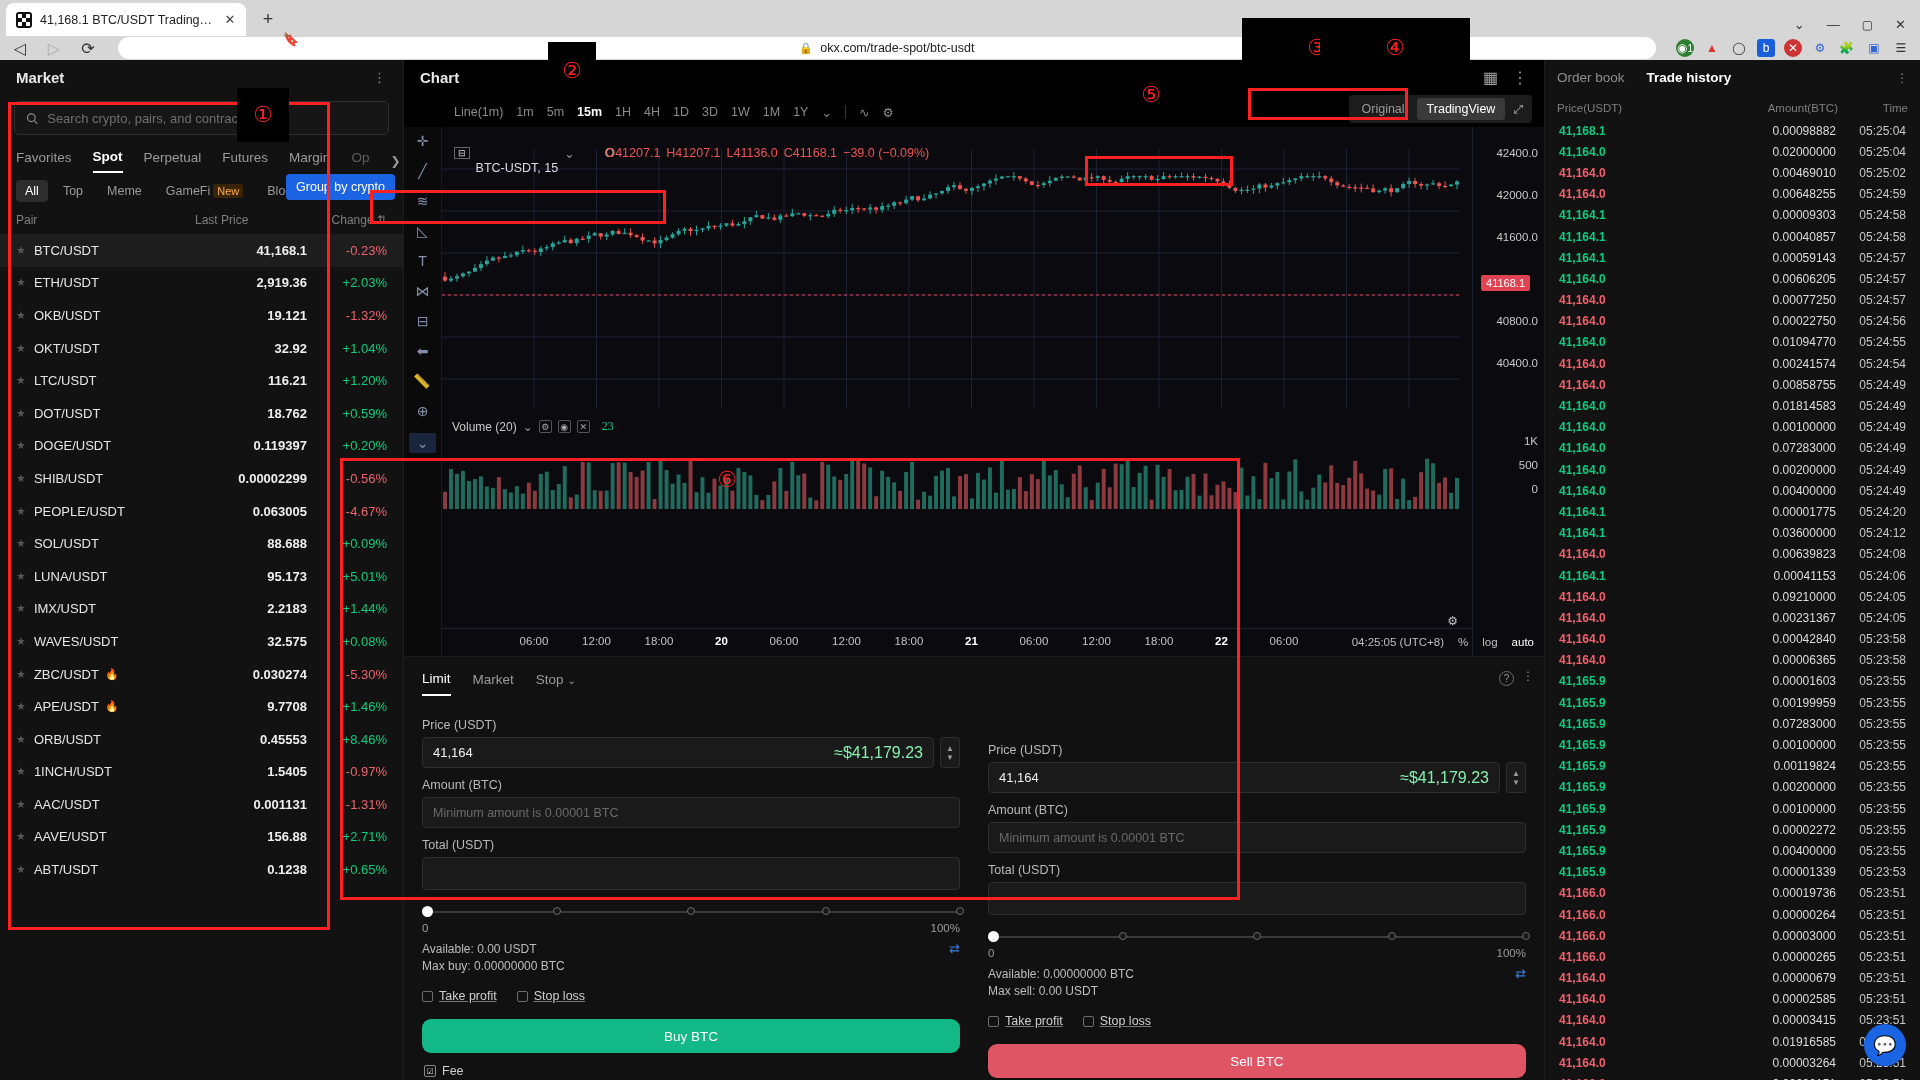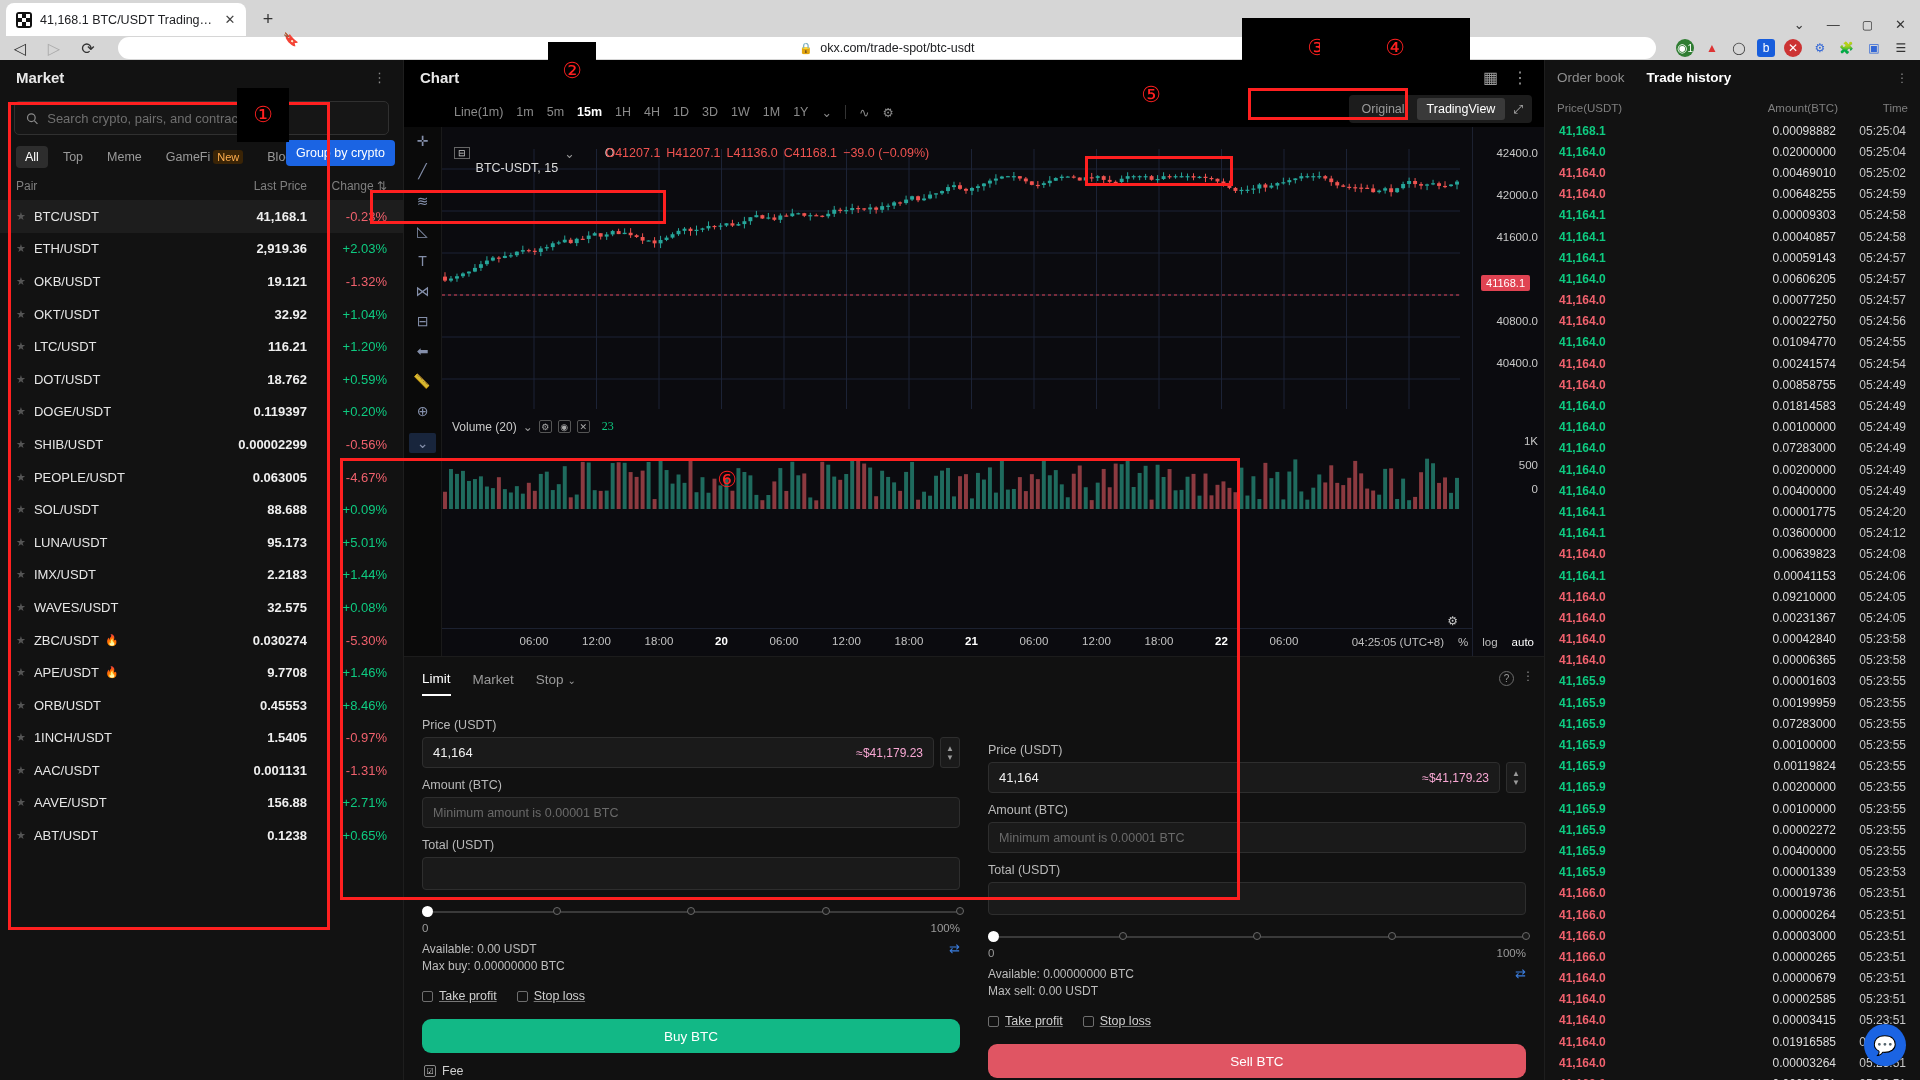--- a/index.html
+++ b/index.html
@@ -41,21 +41,21 @@
   .mk-tab.active { color:#fff; font-weight:bold; border-bottom:2px solid #fff; }
   .mk-arrow { color:#9a9a9a; font-size:12px; }
   .mk-refresh { margin-left:auto; color:#b5b5b5; font-size:14px; }
   .cat-row { display:flex; align-items:center; gap:6px; padding:7px 16px 5px; position:relative;}
   .chip { font-size:12.5px; color:#9a9a9a; padding:4px 9px; border-radius:4px; white-space:nowrap;}
   .chip.active { background:#2d2d2d; color:#fff; }
   .badge-new { background:#3a2406; color:#ffae4e; font-size:11px; padding:1px 4px; border-radius:3px; margin-left:3px;}
   .grp-btn { position:absolute; right:8px; top:1px; background:#1b64e3; color:#fff; font-size:12.5px; padding:6px 10px; border-radius:4px; white-space:nowrap;}
   .thead { display:flex; padding:6px 16px 7px; font-size:12px; color:#7f7f7f;}
   .thead .c-pair { flex:1; }
-  .thead .c-price { width:112px; text-align:right; }
+  .thead .c-price { width:112px; text-align:left; }
   .thead .c-chg { width:80px; text-align:right; }
   .rows { flex:1; overflow:hidden; }
   .row { display:flex; align-items:center; height:32.6px; padding:0 16px; font-size:13px; }
   .row.sel { background:#1d1d1d; }
   .star { color:#555; font-size:11px; margin-right:8px; }
   .r-pair { flex:1; color:#e6e6e6; display:flex; align-items:center; gap:6px;}
   .fire { font-size:11px; }
   .r-price { width:112px; text-align:right; color:#efefef; font-weight:bold;}
   .r-chg { width:80px; text-align:right; }
   .up { color:#0ecb81; } .down { color:#f0616d; }
@@ -97,21 +97,21 @@
   .ot.active { color:#fff; border-bottom:2px solid #fff; }
   .ot .cv { font-size:10px; margin-left:4px; }
   .help-ico { position:absolute; right:30px; top:14px; width:15px; height:15px; border:1px solid #6c6c6c; border-radius:50%; color:#9a9a9a; font-size:10px; text-align:center; line-height:13px;}
   .side-dots { position:absolute; right:10px; top:12px; color:#8a8a8a; font-size:12px;}
   .order-grid { display:flex; gap:28px; padding:12px 18px 0;align-items:flex-end; }
   .side { flex:1; }
   .fld-label { font-size:12.5px; color:#b9b9b9; margin:10px 0 5px; }
   .fld { height:31px; background:#1a1a1a; border:1px solid #2e2e2e; border-radius:4px; display:flex; align-items:center; padding:0 10px; position:relative;}
   .fld .val { font-size:13px; color:#f0f0f0; }
   .fld .ph { font-size:12.5px; color:#6a6a6a; }
-  .fld .eq { margin-left:auto; font-size:12px; color:#f9a8d4; }
+  .fld .eq { margin-left:auto; font-size:16px; color:#86efac; }
   .spin { width:20px; height:31px; margin-left:6px; display:flex; flex-direction:column; justify-content:center; align-items:center; color:#9a9a9a; font-size:8px; border:1px solid #2e2e2e; border-radius:3px; background:#1a1a1a;}
   .fld.total { height:33px; }
   .slider { position:relative; height:16px; margin-top:14px; }
   .slider .track { position:absolute; top:7px; left:0; right:0; height:2px; background:#3a3a3a; }
   .slider .knob { position:absolute; top:2px; width:11px; height:11px; border-radius:50%; background:#fff; left:0;}
   .slider .node { position:absolute; top:3px; width:8px; height:8px; border-radius:50%; border:1px solid #6a6a6a; background:#181818; transform:translateX(-50%);}
   .slider-cap { display:flex; justify-content:space-between; font-size:11.5px; color:#9b9b9b; margin-top:2px;}
   .avail { font-size:12px; color:#bdbdbd; margin-top:7px; display:flex; align-items:center;}
   .avail .sw { margin-left:auto; color:#3b7ddd; font-size:13px;}
   .maxline { font-size:12px; color:#bdbdbd; margin-top:3px; }
@@ -200,20 +200,30 @@
       <span class="dots">⋮</span>
     </div>
     <div class="search-wrap">
       <div class="search-box">
         <svg width="13" height="13" viewBox="0 0 16 16">
             <circle cx="7" cy="7" r="5" fill="none" stroke="#8a8a8a" stroke-width="1.6"></circle>
             <line x1="10.8" y1="10.8" x2="15" y2="15" stroke="#8a8a8a" stroke-width="1.6"></line>
           </svg>
         <input placeholder="Search crypto, pairs, and contracts" style="">
       </div>
+    </div>
+    <div class="mk-tabs">
+      <span class="mk-tab">Favorites</span>
+      <span class="mk-tab active">Spot</span>
+      <span class="mk-tab">Perpetual</span>
+      <span class="mk-tab">Futures</span>
+      <span class="mk-tab">Margin</span>
+      <span class="mk-tab" style="opacity:.55;">Op</span>
+      <span class="mk-arrow">❯</span>
+      <span class="mk-refresh">⇄</span>
     </div>
     <div class="cat-row">
       <span class="chip active">All</span>
       <span class="chip">Top</span>
       <span class="chip">Meme</span>
       <span class="chip"><span>GameFi</span><span class="badge-new">New</span></span>
       <span class="chip">Blockcha</span>
       <span class="mk-arrow">❯</span>
       <span class="grp-btn">Group by crypto</span>
     </div>

